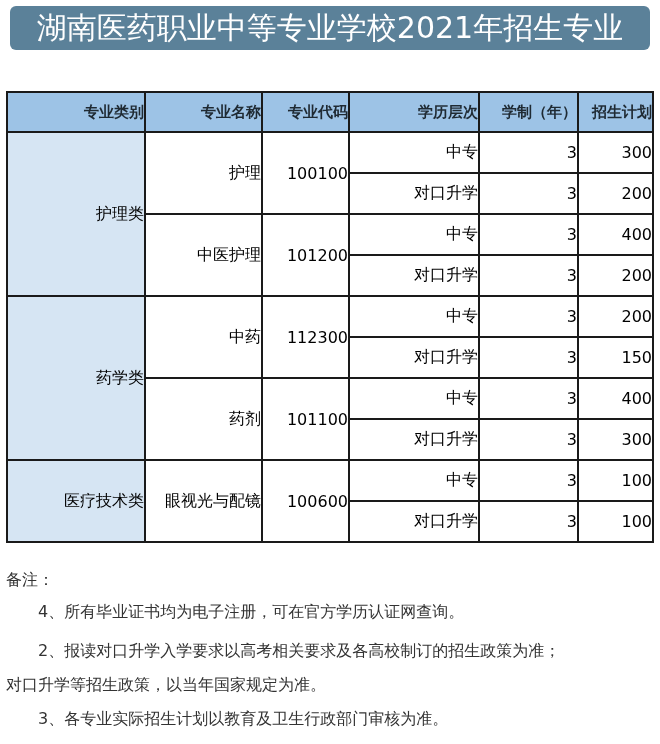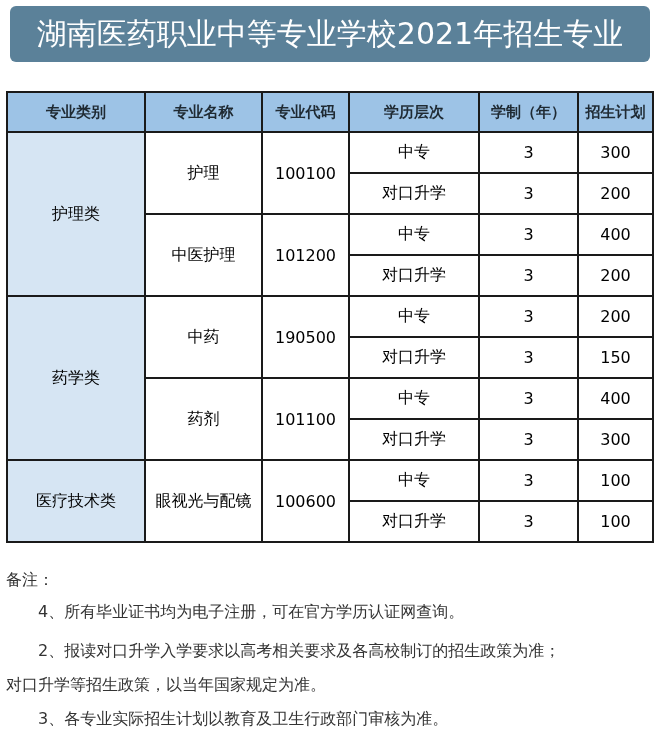--- a/index.html
+++ b/index.html
@@ -1,34 +1,34 @@
 <!DOCTYPE html>
 <html><head>
 <meta charset="utf-8">
 <style>
   html, body { margin: 0; padding: 0; }
   body {
     width: 660px; height: 744px; background: #ffffff; position: relative; overflow: hidden;
     font-family: "DejaVu Sans", "Liberation Sans", sans-serif; color: #222;
   }
   .title-bar {
-    position: absolute; left: 10px; top: 6px; width: 640px; height: 56px;
+    position: absolute; left: 10px; top: 6px; width: 640px; height: 44px;
     background: #5b8199; border-radius: 6px;
     display: flex; align-items: center; justify-content: center;
   }
   .title-bar span {
     color: #ffffff; font-size: 30px; letter-spacing: 0px; white-space: nowrap;
   }
   table.plan {
     position: absolute; left: 6px; top: 91px;
     border-collapse: collapse; table-layout: fixed;
     border: 2px solid #1a1a1a;
   }
   table.plan th, table.plan td {
-    border: 2px solid #1a1a1a; text-align: center; vertical-align: middle;
+    border: 2px solid #1a1a1a; text-align: right; vertical-align: middle;
     padding: 0; overflow: hidden; white-space: nowrap;
   }
   table.plan th {
     background: #9dc3e6; height: 38px; font-family: "DejaVu Serif", "Liberation Serif", serif;
     font-weight: bold; font-size: 15px; color: #1f2a33;
   }
   table.plan td { height: 39px; font-size: 16px; color: #000000; background: #fff; }
   td.cat { background: #d6e5f3 !important; font-size: 19px; margin-left: 27px; }
   td.name { font-size: 16px; }
   .notes { position: absolute; left: 6px; top: 570px; width: 650px; font-size: 16px; color: #333; }
@@ -84,21 +84,21 @@
     </tr>
     <tr>
       <td>对口升学</td>
       <td>3</td>
       <td>200</td>
     </tr>
 
     <tr>
       <td class="cat" rowspan="4">药学类</td>
       <td class="name" rowspan="2">中药</td>
-      <td rowspan="2">190500</td>
+      <td rowspan="2">112300</td>
       <td>中专</td>
       <td>3</td>
       <td>200</td>
     </tr>
     <tr>
       <td>对口升学</td>
       <td>3</td>
       <td>150</td>
     </tr>
     <tr>

